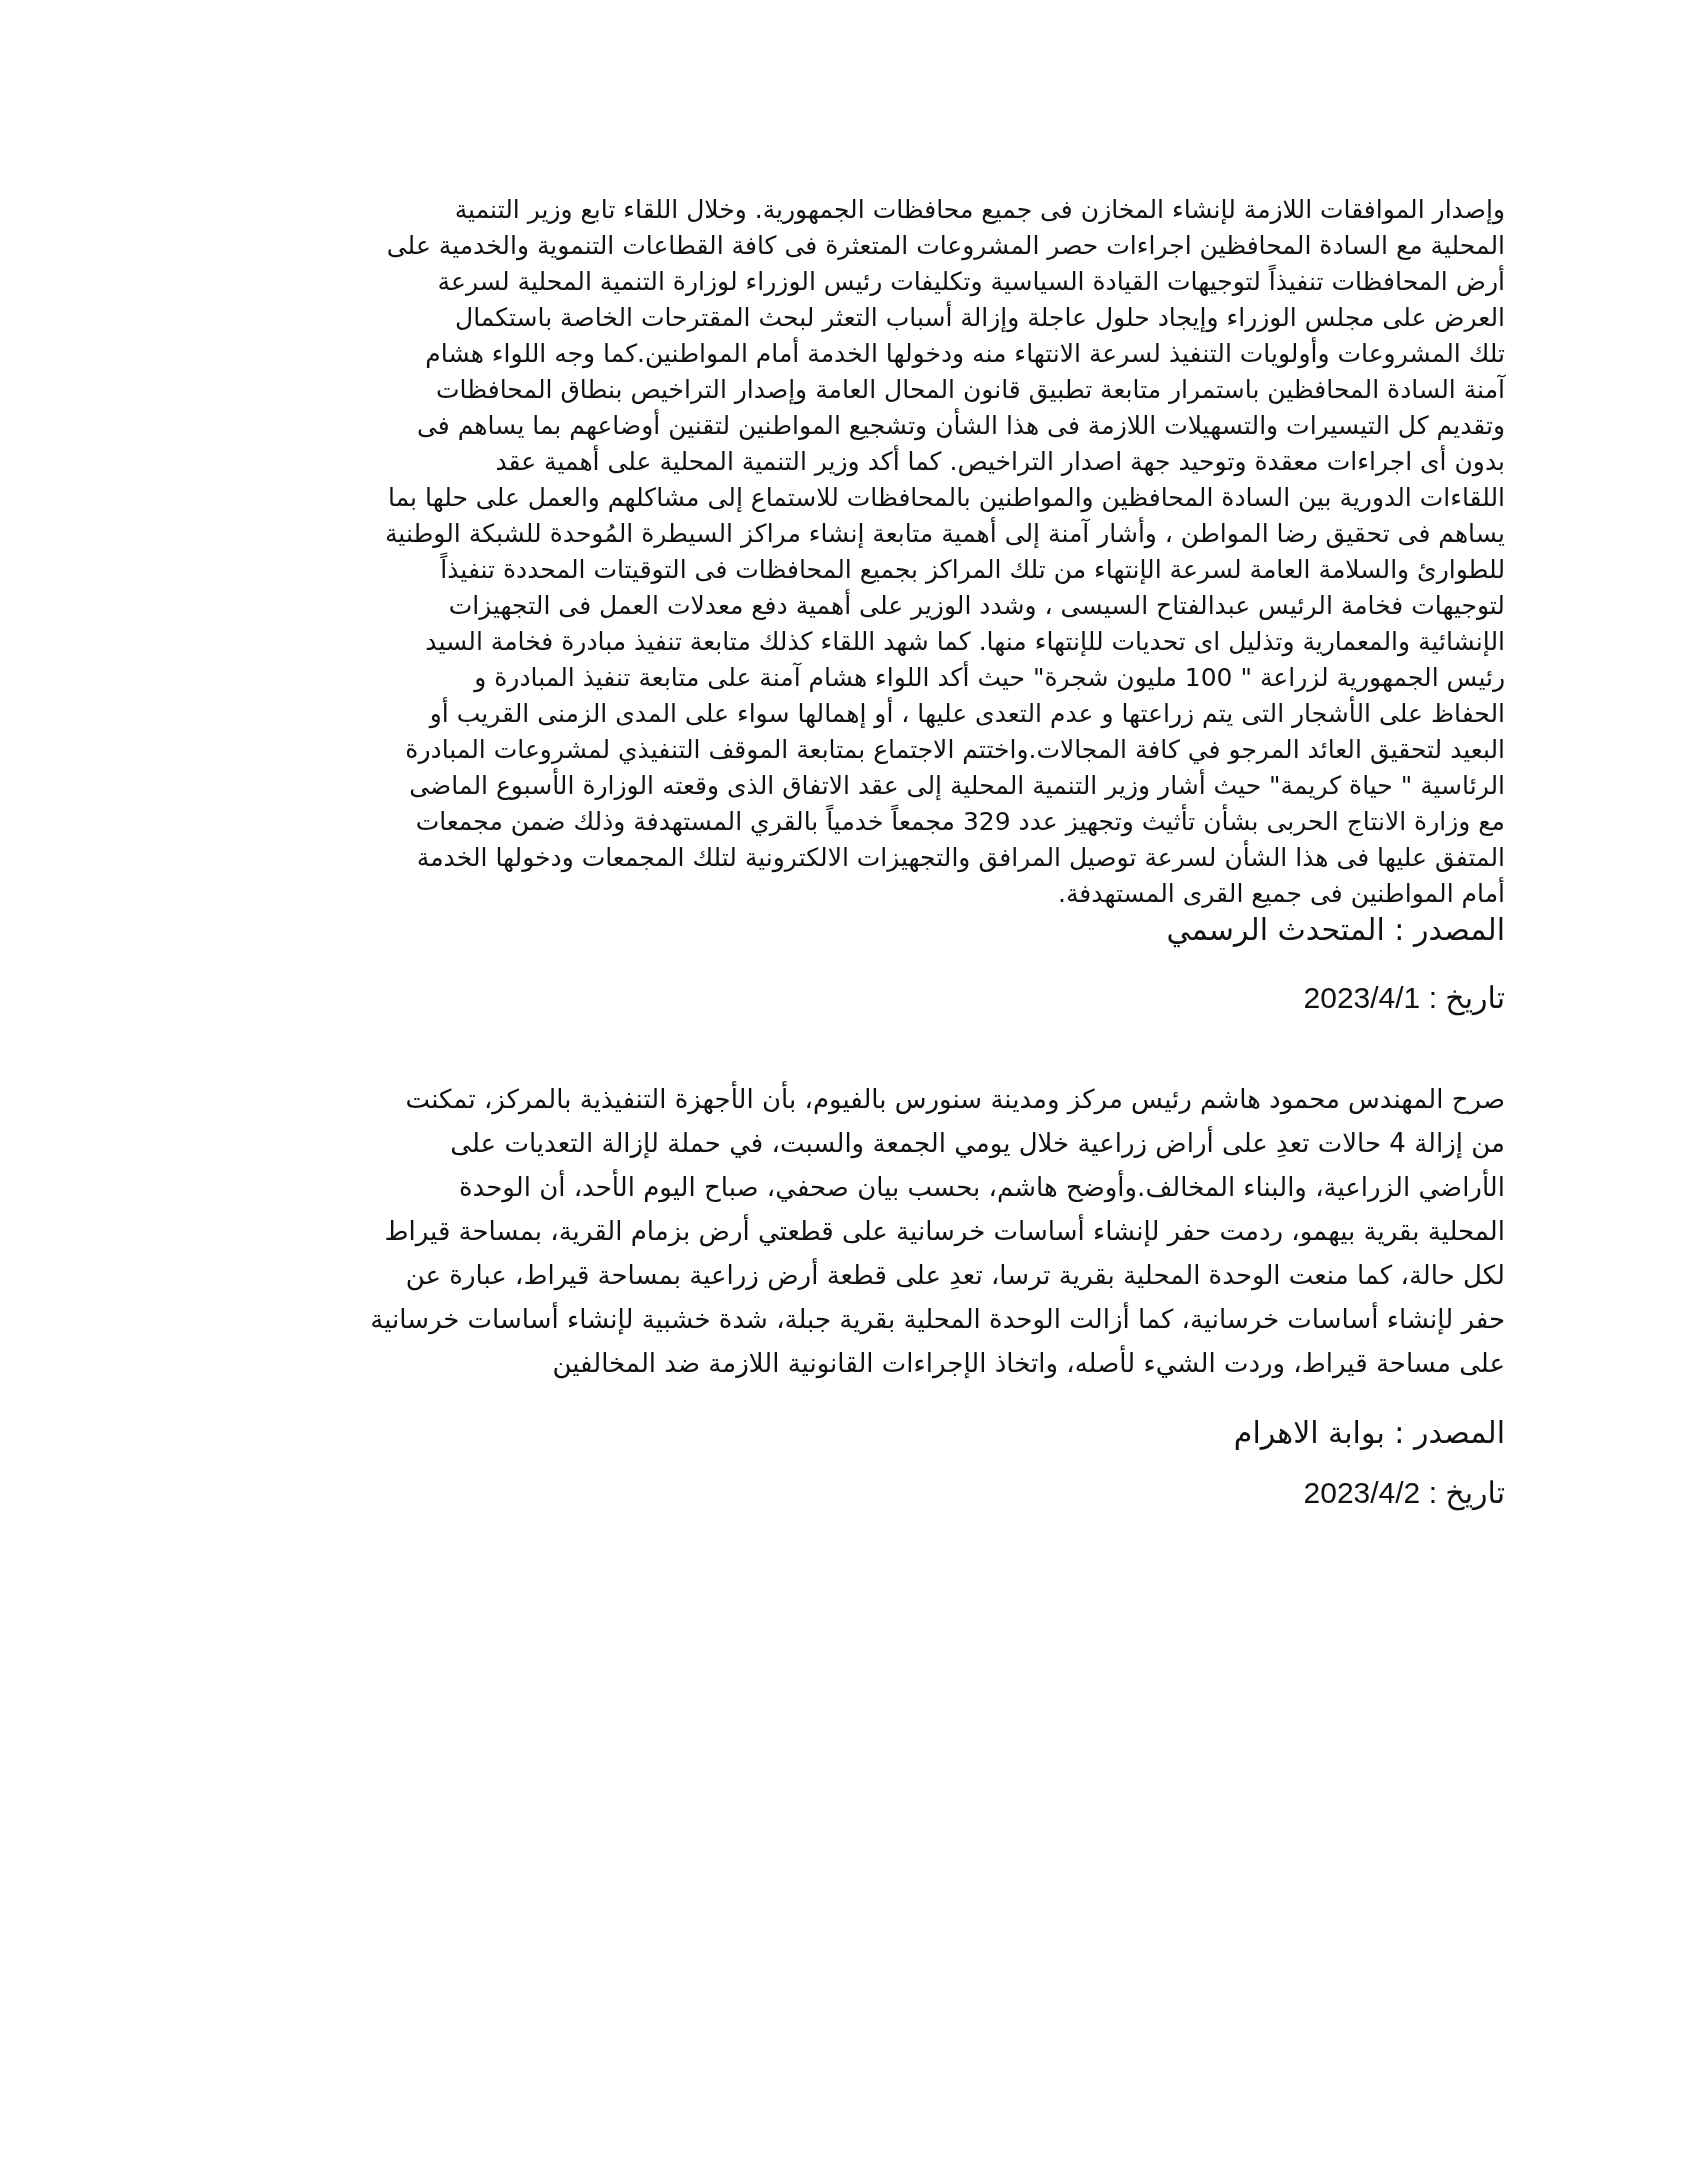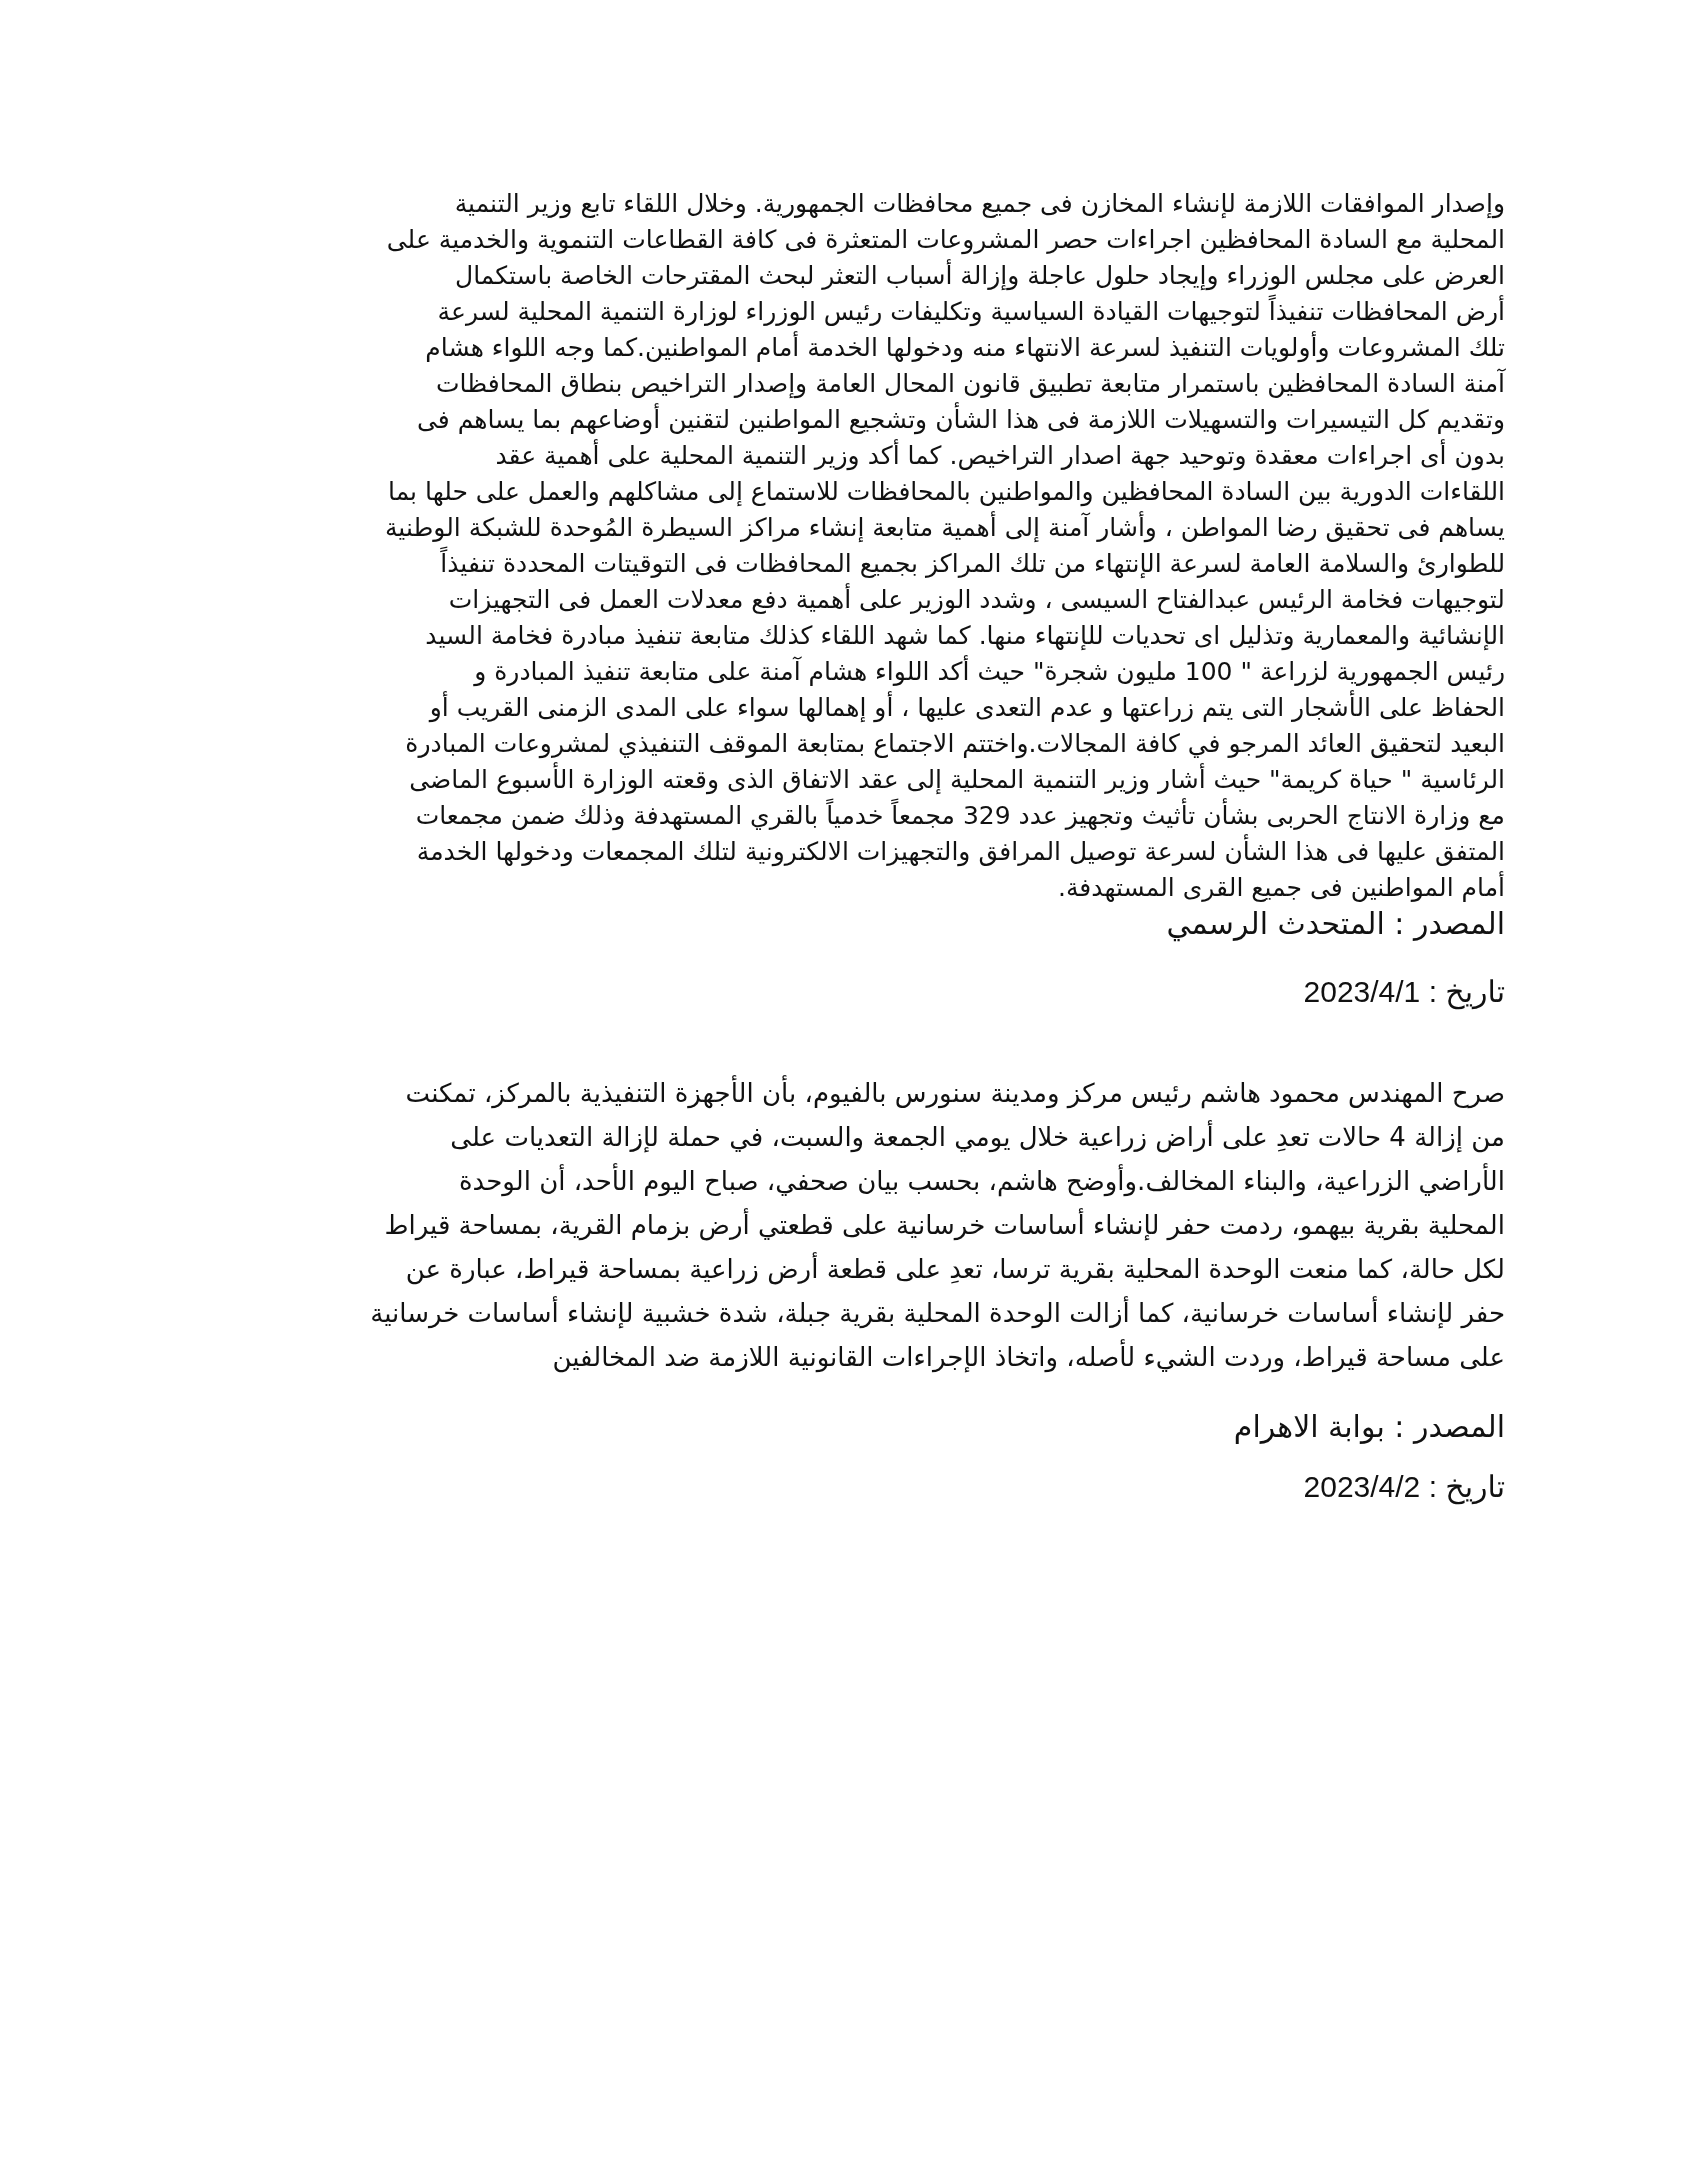--- a/index.html
+++ b/index.html
@@ -7,21 +7,21 @@
       width: 1683px;
       height: 2178px;
       position: relative;
       font-family: "DejaVu Sans", "Liberation Sans", sans-serif;
       color: #111111;
       overflow: hidden;
     }
     .page {
       position: absolute;
       left: 198px;
-      top: 186px;
+      top: 192px;
       width: 1307px;
       direction: rtl;
     }
     .article1-body {
       font-size: 25px;
       line-height: 36px;
       text-align: justify;
       text-align-last: right;
       margin: 0;
       letter-spacing: -0.4px;
@@ -63,22 +63,22 @@
   </style>
 </head>
 <body>
 
 <div class="page">
 
   <section>
     <div class="article1-body">
       <span class="para-line">وإصدار الموافقات اللازمة لإنشاء المخازن فى جميع محافظات الجمهورية. وخلال اللقاء تابع وزير التنمية</span>
       <span class="para-line">المحلية مع السادة المحافظين اجراءات حصر المشروعات المتعثرة فى كافة القطاعات التنموية والخدمية على</span>
+      <span class="para-line">أرض المحافظات تنفيذاً لتوجيهات القيادة السياسية وتكليفات رئيس الوزراء لوزارة التنمية المحلية لسرعة</span>
       <span class="para-line">العرض على مجلس الوزراء وإيجاد حلول عاجلة وإزالة أسباب التعثر لبحث المقترحات الخاصة باستكمال</span>
-      <span class="para-line">أرض المحافظات تنفيذاً لتوجيهات القيادة السياسية وتكليفات رئيس الوزراء لوزارة التنمية المحلية لسرعة</span>
       <span class="para-line">تلك المشروعات وأولويات التنفيذ لسرعة الانتهاء منه ودخولها الخدمة أمام المواطنين.كما وجه اللواء هشام</span>
       <span class="para-line">آمنة السادة المحافظين باستمرار متابعة تطبيق قانون المحال العامة وإصدار التراخيص بنطاق المحافظات</span>
       <span class="para-line">وتقديم كل التيسيرات والتسهيلات اللازمة فى هذا الشأن وتشجيع المواطنين لتقنين أوضاعهم بما يساهم فى</span>
       <span class="para-line">بدون أى اجراءات معقدة وتوحيد جهة اصدار التراخيص. كما أكد وزير التنمية المحلية على أهمية عقد</span>
       <span class="para-line">اللقاءات الدورية بين السادة المحافظين والمواطنين بالمحافظات للاستماع إلى مشاكلهم والعمل على حلها بما</span>
       <span class="para-line">يساهم فى تحقيق رضا المواطن ، وأشار آمنة إلى أهمية متابعة إنشاء مراكز السيطرة المُوحدة للشبكة الوطنية</span>
       <span class="para-line">للطوارئ والسلامة العامة لسرعة الإنتهاء من تلك المراكز بجميع المحافظات فى التوقيتات المحددة تنفيذاً</span>
       <span class="para-line">لتوجيهات فخامة الرئيس عبدالفتاح السيسى ، وشدد الوزير على أهمية دفع معدلات العمل فى التجهيزات</span>
       <span class="para-line">الإنشائية والمعمارية وتذليل اى تحديات للإنتهاء منها. كما شهد اللقاء كذلك متابعة تنفيذ مبادرة فخامة السيد</span>
       <span class="para-line">رئيس الجمهورية لزراعة " 100 مليون شجرة" حيث أكد اللواء هشام آمنة على متابعة تنفيذ المبادرة و</span>

